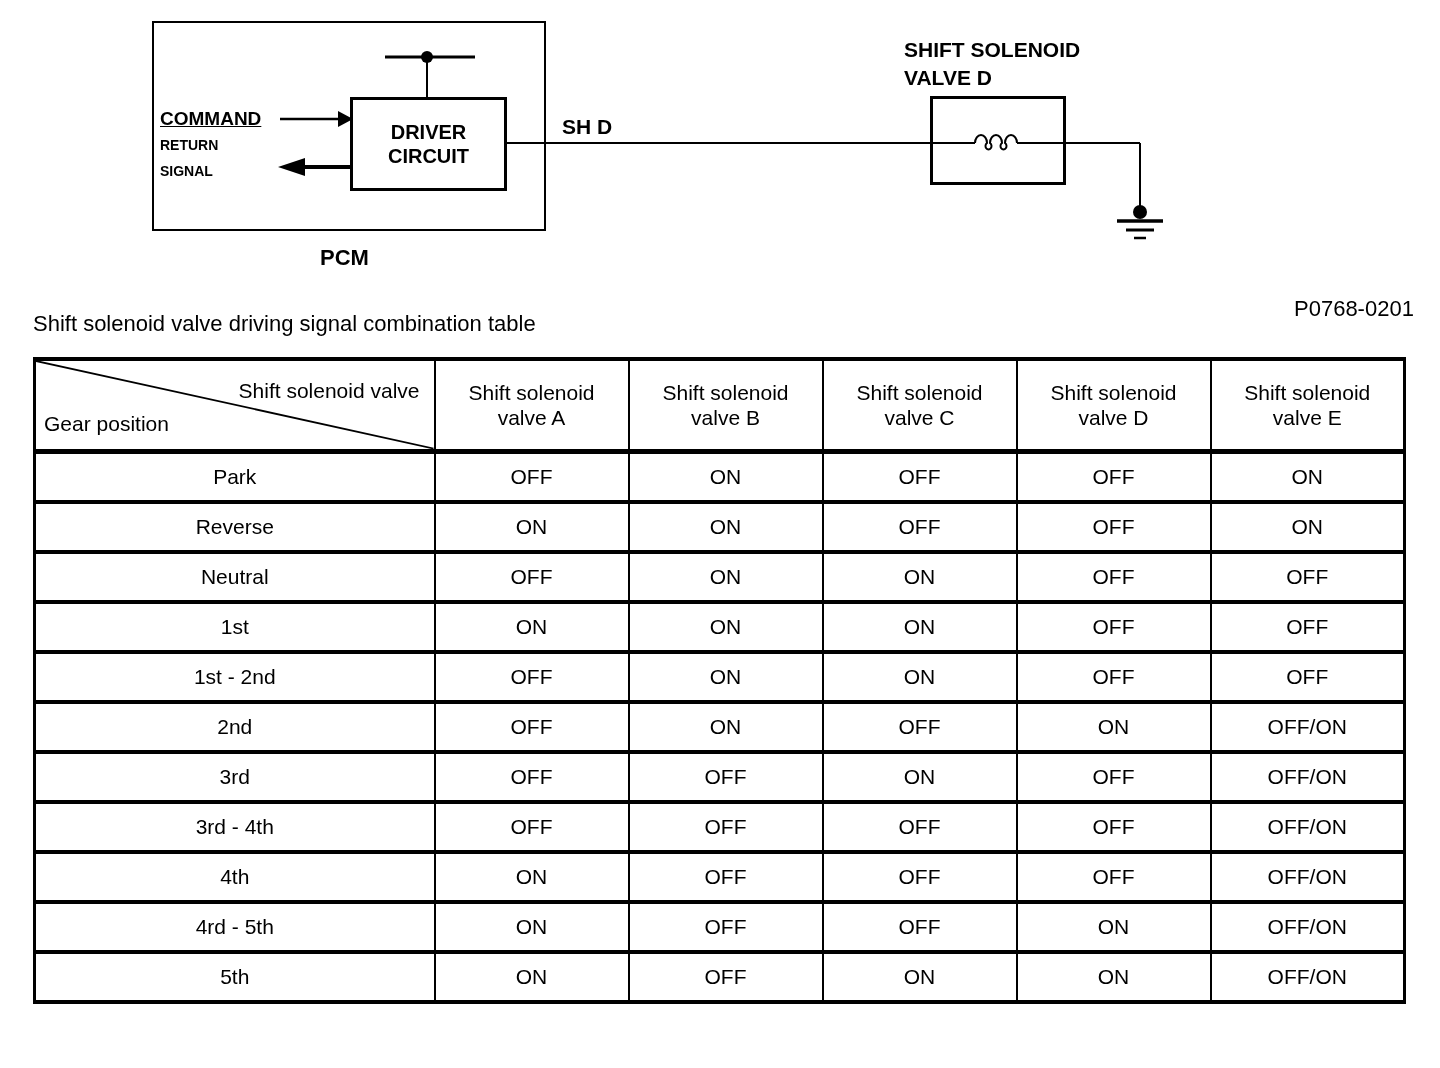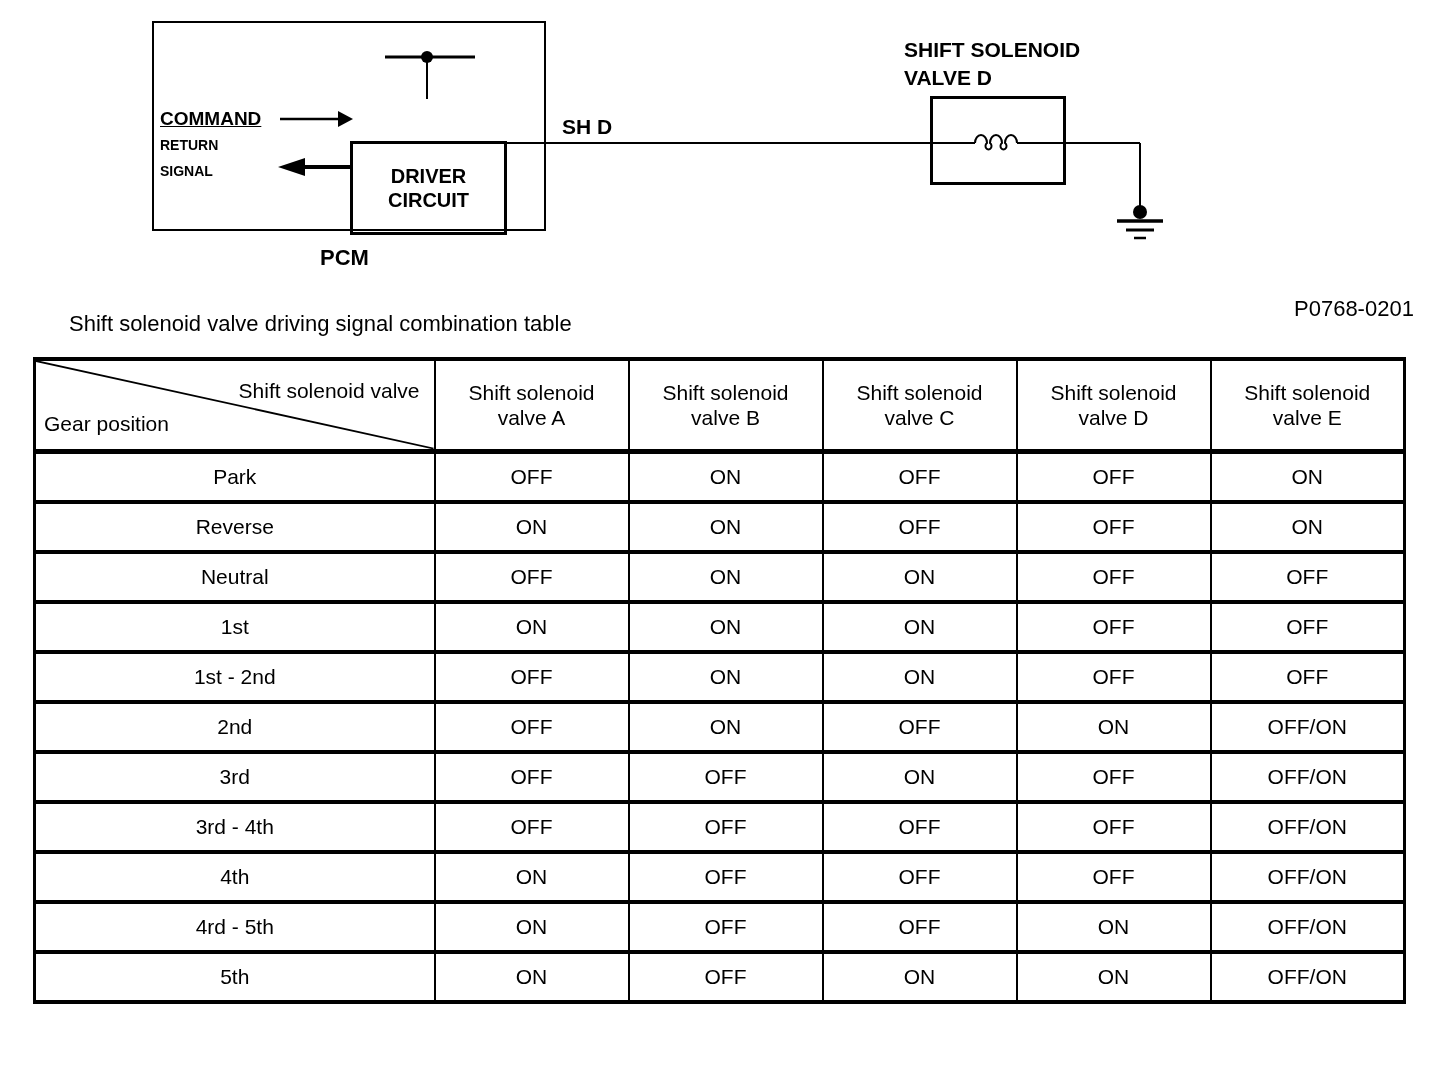--- a/index.html
+++ b/index.html
@@ -12,33 +12,33 @@
   .canvas { position: relative; width: 1440px; height: 1068px; overflow: hidden; background: #fff; }
 
   .diagram-svg { position: absolute; left: 0; top: 0; }
 
   .box { position: absolute; border: 2px solid #000; background: transparent; }
   .pcm-box { left: 152px; top: 21px; width: 394px; height: 210px; }
   .driver-box {
     left: 350px; top: 97px; width: 157px; height: 94px;
     border-width: 3px;
     display: flex; flex-direction: column; align-items: center; justify-content: center;
-    font-weight: bold; font-size: 20px; line-height: 24px; text-align: center; margin-top: 44px;
+    font-weight: bold; font-size: 20px; line-height: 24px; text-align: center;
   }
   .solenoid-box { left: 930px; top: 96px; width: 136px; height: 89px; border-width: 3px; }
 
   .lbl { position: absolute; white-space: pre; }
   .lbl-bold { font-weight: bold; }
   .command-label   { left: 160px; top: 108px; font-size: 19px; text-decoration: underline; }
   .return-label    { left: 160px; top: 132px; font-size: 14px; line-height: 26px; }
   .shd-label       { left: 562px; top: 115px; font-size: 21px; }
   .solenoid-label  { left: 904px; top: 36px;  font-size: 21px; line-height: 28px; }
   .pcm-label       { left: 320px; top: 245px; font-size: 22px; }
   .figure-code     { left: 1294px; top: 296px; font-size: 22px; }
-  .table-title     { left: 33px;  top: 311px; font-size: 22px; margin-left: 36px; }
+  .table-title     { left: 33px;  top: 311px; font-size: 22px; }
 
   table.sig-table {
     position: absolute; left: 33px; top: 357px;
     width: 1370px; table-layout: fixed; border-collapse: collapse;
     font-size: 21px;
   }
   table.sig-table { border: 3px solid #000; }
   .sig-table th, .sig-table td {
     border: 2px solid #000;
     border-top-width: 4px; border-bottom-width: 4px;

